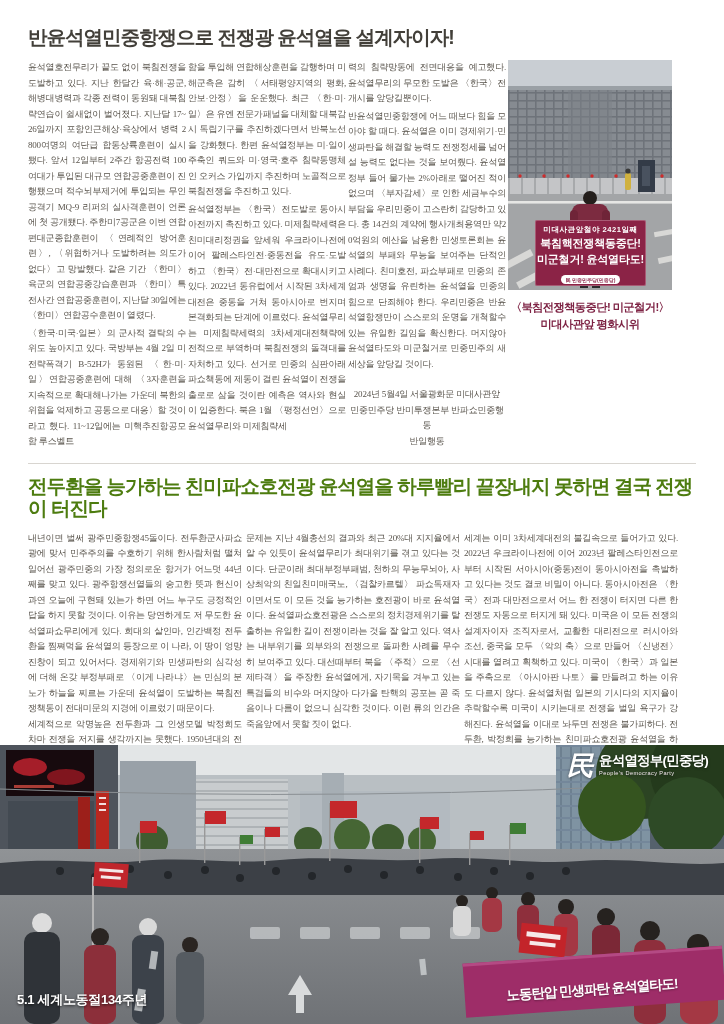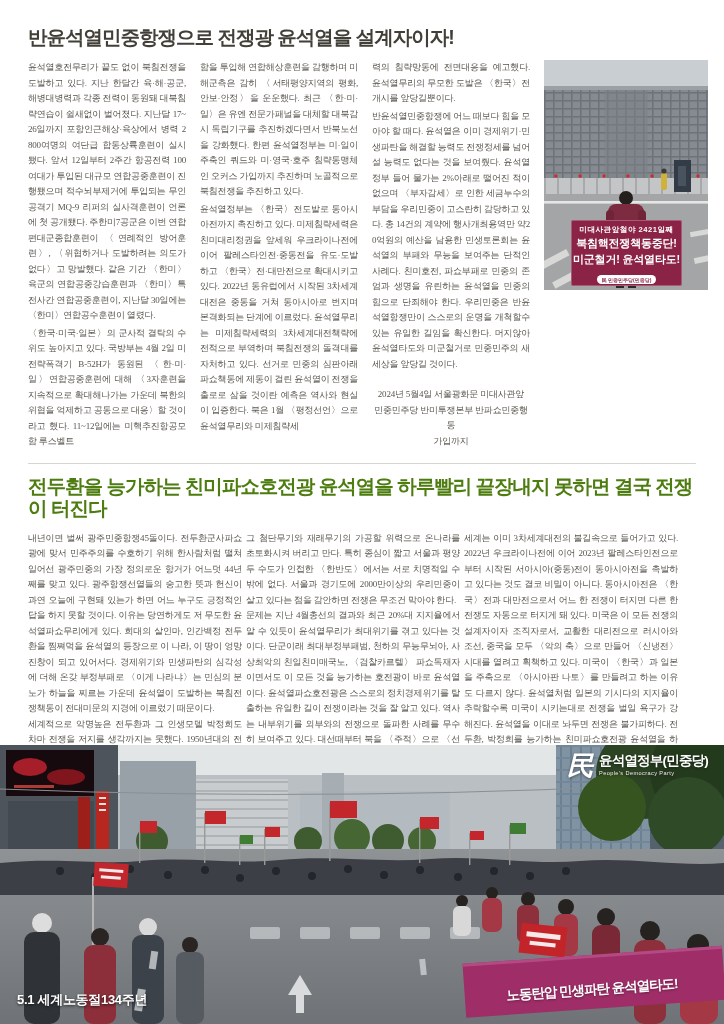--- a/index.html
+++ b/index.html
@@ -10,21 +10,21 @@
   .inner { padding:26px 28px 0 28px; }
 
   
   .headline { font-size:19.5px; font-weight:800; letter-spacing:-1px; line-height:1.15; }
   .headline.h1c { color:#423f39; }
   .headline.h2c { color:#4d7c0f; }
 
   
   .body-text { font-family:"Liberation Serif", serif; font-size:9px; line-height:15.5px;
                color:#59544c; text-align:justify; word-break:break-all; letter-spacing:-0.2px; }
-  .art1-grid { margin-top:12px; display:grid; grid-template-columns:158px 158px 158px 164px; column-gap:14px; min-height:368px; }
+  .art1-grid { margin-top:12px; display:grid; grid-template-columns:158px 158px 158px 164px; column-gap:2px; min-height:368px; }
   .art2-grid { margin-top:11px; display:grid; grid-template-columns:214px 214px 214px; column-gap:4px; min-height:246px; }
   .para-gap { margin-top:2px; }
   .date-block { margin-top:15px; text-align:center; }
   .date-block div { text-align:center; }
 
   .rule { border:none; border-top:1px solid #d8d5d0; margin:13px 0 11px 0; }
 
   
   .embassy-photo { position:relative; width:164px; height:230px; overflow:hidden; background:#c9ced3; }
   .placard-text { position:absolute; left:27px; top:160px; width:111px; height:66px;
@@ -66,21 +66,21 @@
       <div class="body-text">
         <div>함을 투입해 연합해상훈련을 감행하며 미해군측은 감히 〈서태평양지역의 평화, 안보·안정〉을 운운했다. 최근 〈한·미·일〉은 유엔 전문가패널을 대체할 대북감시 독립기구를 추진하겠다면서 반북노선을 강화했다. 한편 윤석열정부는 미·일이 주축인 쿼드와 미·영국·호주 침략동맹체인 오커스 가입까지 추진하며 노골적으로 북침전쟁을 추진하고 있다.</div>
         <div class="para-gap">윤석열정부는 〈한국〉전도발로 동아시아전까지 촉진하고 있다. 미제침략세력은 친미대리정권을 앞세워 우크라이나전에 이어 팔레스타인전·중동전을 유도·도발하고 〈한국〉전·대만전으로 확대시키고 있다. 2022년 동유럽에서 시작된 3차세계대전은 중동을 거쳐 동아시아로 번지며 본격화되는 단계에 이르렀다. 윤석열무리는 미제침략세력의 3차세계대전책략에 전적으로 부역하며 북침전쟁의 돌격대를 자처하고 있다. 선거로 민중의 심판아래 파쇼책동에 제동이 걸린 윤석열이 전쟁을 출로로 삼을 것이란 예측은 역사와 현실이 입증한다. 북은 1월 〈평정선언〉으로 윤석열무리와 미제침략세</div>
       </div>
       <div class="body-text">
         <div>력의 침략망동에 전면대응을 예고했다. 윤석열무리의 무모한 도발은 〈한국〉전개시를 앞당길뿐이다.</div>
         <div class="para-gap">반윤석열민중항쟁에 어느 때보다 힘을 모아야 할 때다. 윤석열은 이미 경제위기·민생파탄을 해결할 능력도 전쟁정세를 넘어설 능력도 없다는 것을 보여줬다. 윤석열정부 들어 물가는 2%아래로 떨어진 적이 없으며 〈부자감세〉로 인한 세금누수의 부담을 우리민중이 고스란히 감당하고 있다. 총 14건의 계약에 행사개최용역만 약20억원의 예산을 남용한 민생토론회는 윤석열의 부패와 무능을 보여주는 단적인 사례다. 친미호전, 파쇼부패로 민중의 존엄과 생명을 유린하는 윤석열을 민중의 힘으로 단죄해야 한다. 우리민중은 반윤석열항쟁만이 스스로의 운명을 개척할수 있는 유일한 길임을 확신한다. 머지않아 윤석열타도와 미군철거로 민중민주의 새세상을 앞당길 것이다.</div>
         <div class="date-block">
           <div>2024년 5월4일 서울광화문 미대사관앞</div>
           <div>민중민주당 반미투쟁본부 반파쇼민중행동</div>
-          <div>가입까지</div>
+          <div>반일행동</div>
         </div>
       </div>
 
       <div>
         <div class="embassy-photo">
           <svg width="164" height="230" viewBox="0 0 164 230">
             <defs>
               <pattern id="winp" width="9" height="8" patternUnits="userSpaceOnUse">
                 <rect width="9" height="8" fill="#868b91"></rect>
                 <rect width="9" height="1.6" fill="#6e737a"></rect>
@@ -126,34 +126,37 @@
               <rect x="84" y="216" width="8" height="12" fill="#2a2a2c"></rect>
             </g>
           </svg>
           <div class="placard-text">
             <div class="l1">미대사관앞철야 2421일째</div>
             <div class="l2">북침핵전쟁책동중단!</div>
             <div class="l2">미군철거! 윤석열타도!</div>
             <span class="placard-pill">民 민중민주당(민중당)</span>
           </div>
         </div>
+        <div class="photo-caption">
+          <div>〈북침전쟁책동중단! 미군철거!〉</div>
+          <div>미대사관앞 평화시위</div>
+        </div>
       </div>
     </div>
 
     <hr class="rule">
 
     <div class="headline h2c">전두환을 능가하는 친미파쇼호전광 윤석열을 하루빨리 끝장내지 못하면 결국 전쟁이 터진다</div>
 
     <div class="art2-grid">
       <div class="body-text">
         <div>내년이면 벌써 광주민중항쟁45돌이다. 전두환군사파쇼광에 맞서 민주주의를 수호하기 위해 한사람처럼 떨쳐일어선 광주민중의 가장 정의로운 항거가 어느덧 44년째를 맞고 있다. 광주항쟁선열들의 숭고한 뜻과 헌신이 과연 오늘에 구현돼 있는가 하면 어느 누구도 긍정적인 답을 하지 못할 것이다. 이유는 당연하게도 저 무도한 윤석열파쇼무리에게 있다. 희대의 살인마, 인간백정 전두환을 찜쪄먹을 윤석열의 등장으로 이 나라, 이 땅이 엉망진창이 되고 있어서다. 경제위기와 민생파탄의 심각성에 더해 온갖 부정부패로 〈이게 나라냐〉는 민심의 분노가 하늘을 찌르는 가운데 윤석열이 도발하는 북침전쟁책동이 전대미문의 지경에 이르렀기 때문이다.</div>
         <div>세계적으로 악명높은 전두환과 그 인생모델 박정희도 차마 전쟁을 저지를 생각까지는 못했다. 1950년대의 전쟁이 수습된지 얼마 되지도 않았지만, 무엇보다도 전쟁의 후과가 실로 엄청나기에 그렇다. 무릇 전쟁은 수많은 인명피해와 천문학적인 재산피해를 동반한다. 더욱이 현대전쟁은</div>
       </div>
       <div class="body-text">
-        <div>그 첨단무기와 재래무기의 가공할 위력으로 온나라를 초토화시켜 버리고 만다. 특히 종심이 짧고 서울과 평양 두 수도가 인접한 〈한반도〉에서는 서로 치명적일 수밖에 없다. 서울과 경기도에 2000만이상의 우리민중이 살고 있다는 점을 감안하면 전쟁은 무조건 막아야 한다.</div>
         <div>문제는 지난 4월총선의 결과와 최근 20%대 지지율에서 알 수 있듯이 윤석열무리가 최대위기를 겪고 있다는 것이다. 단군이래 최대부정부패범, 천하의 무능무뇌아, 사상최악의 친일친미매국노, 〈검찰카르텔〉 파쇼독재자이면서도 이 모든 것을 능가하는 호전광이 바로 윤석열이다. 윤석열파쇼호전광은 스스로의 정치경제위기를 탈출하는 유일한 길이 전쟁이라는 것을 잘 알고 있다. 역사는 내부위기를 외부와의 전쟁으로 돌파한 사례를 무수히 보여주고 있다. 대선때부터 북을 〈주적〉으로 〈선제타격〉을 주장한 윤석열에게, 자기목을 겨누고 있는 특검들의 비수와 머지않아 다가올 탄핵의 공포는 곧 죽음이나 다름이 없으니 심각한 것이다. 이런 류의 인간은 죽음앞에서 못할 짓이 없다.</div>
       </div>
       <div class="body-text">
         <div>세계는 이미 3차세계대전의 불길속으로 들어가고 있다. 2022년 우크라이나전에 이어 2023년 팔레스타인전으로부터 시작된 서아시아(중동)전이 동아시아전을 촉발하고 있다는 것도 결코 비밀이 아니다. 동아시아전은 〈한국〉전과 대만전으로서 어느 한 전쟁이 터지면 다른 한 전쟁도 자동으로 터지게 돼 있다. 미국은 이 모든 전쟁의 설계자이자 조직자로서, 교활한 대리전으로 러시아와 조선, 중국을 모두 〈악의 축〉으로 만들어 〈신냉전〉시대를 열려고 획책하고 있다. 미국이 〈한국〉과 일본을 주축으로 〈아시아판 나토〉를 만들려고 하는 이유도 다르지 않다. 윤석열처럼 일본의 기시다의 지지율이 추락할수록 미국이 시키는대로 전쟁을 벌일 욕구가 강해진다. 윤석열을 이대로 놔두면 전쟁은 불가피하다. 전두환, 박정희를 능가하는 친미파쇼호전광 윤석열을 하루빨리 끝장내는 것이 치명적인 〈한국〉전을 막는 유일한 길이다.</div>
       </div>
     </div>
   </div>
 
   <div class="protest-photo">
     <svg width="724" height="279" viewBox="0 0 724 279">

